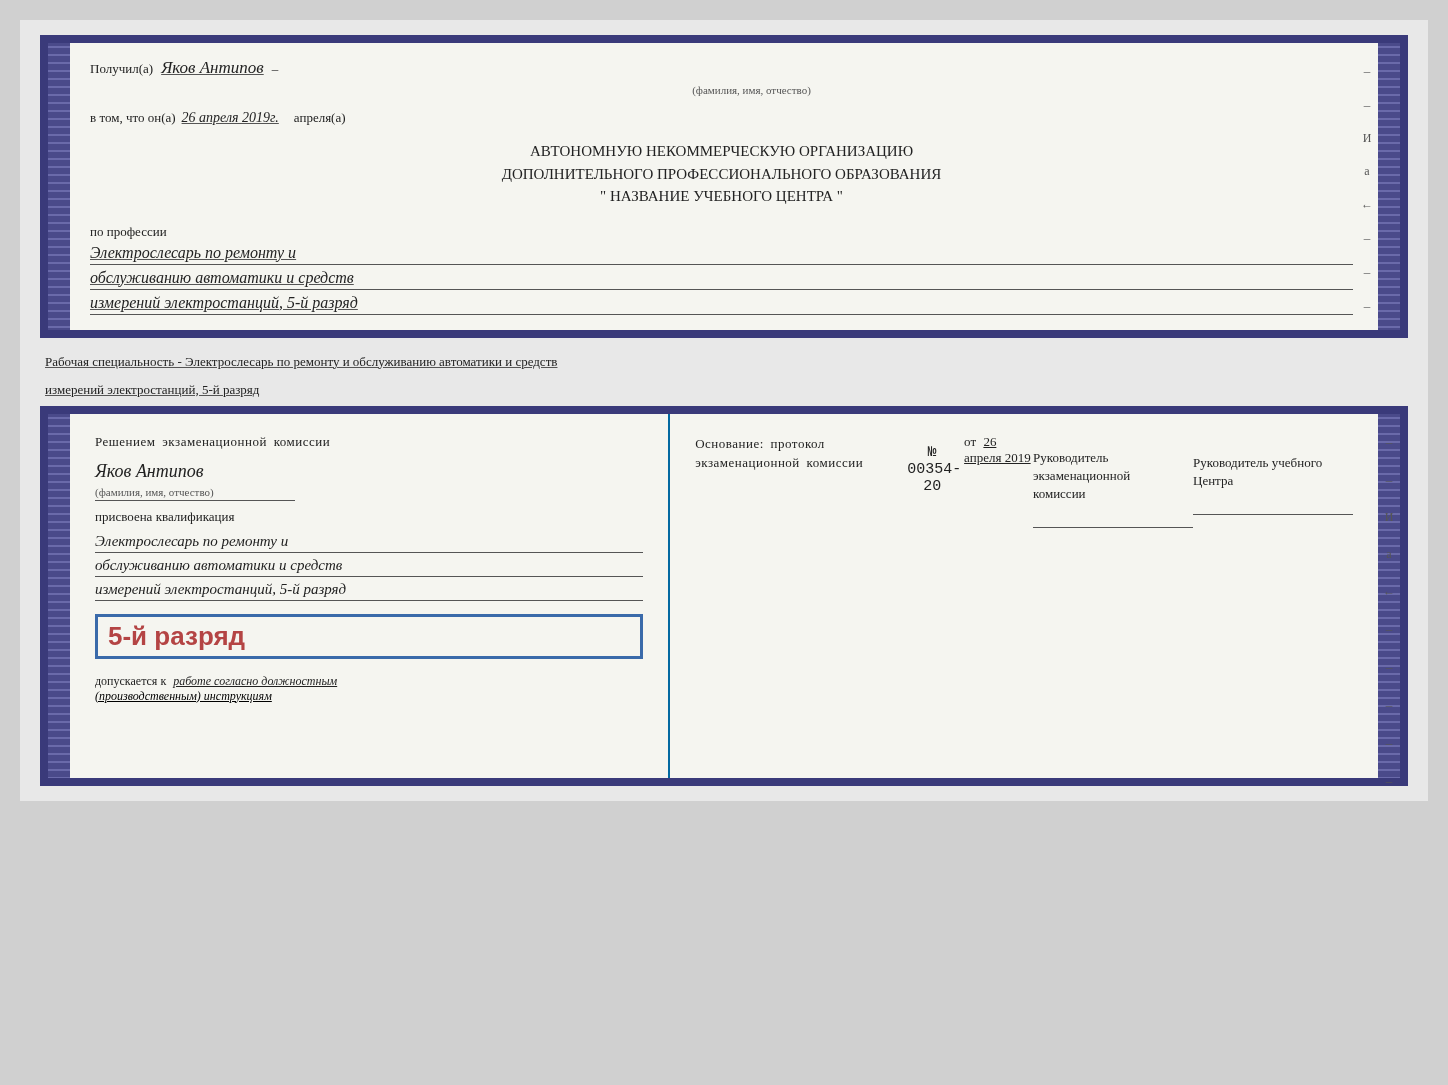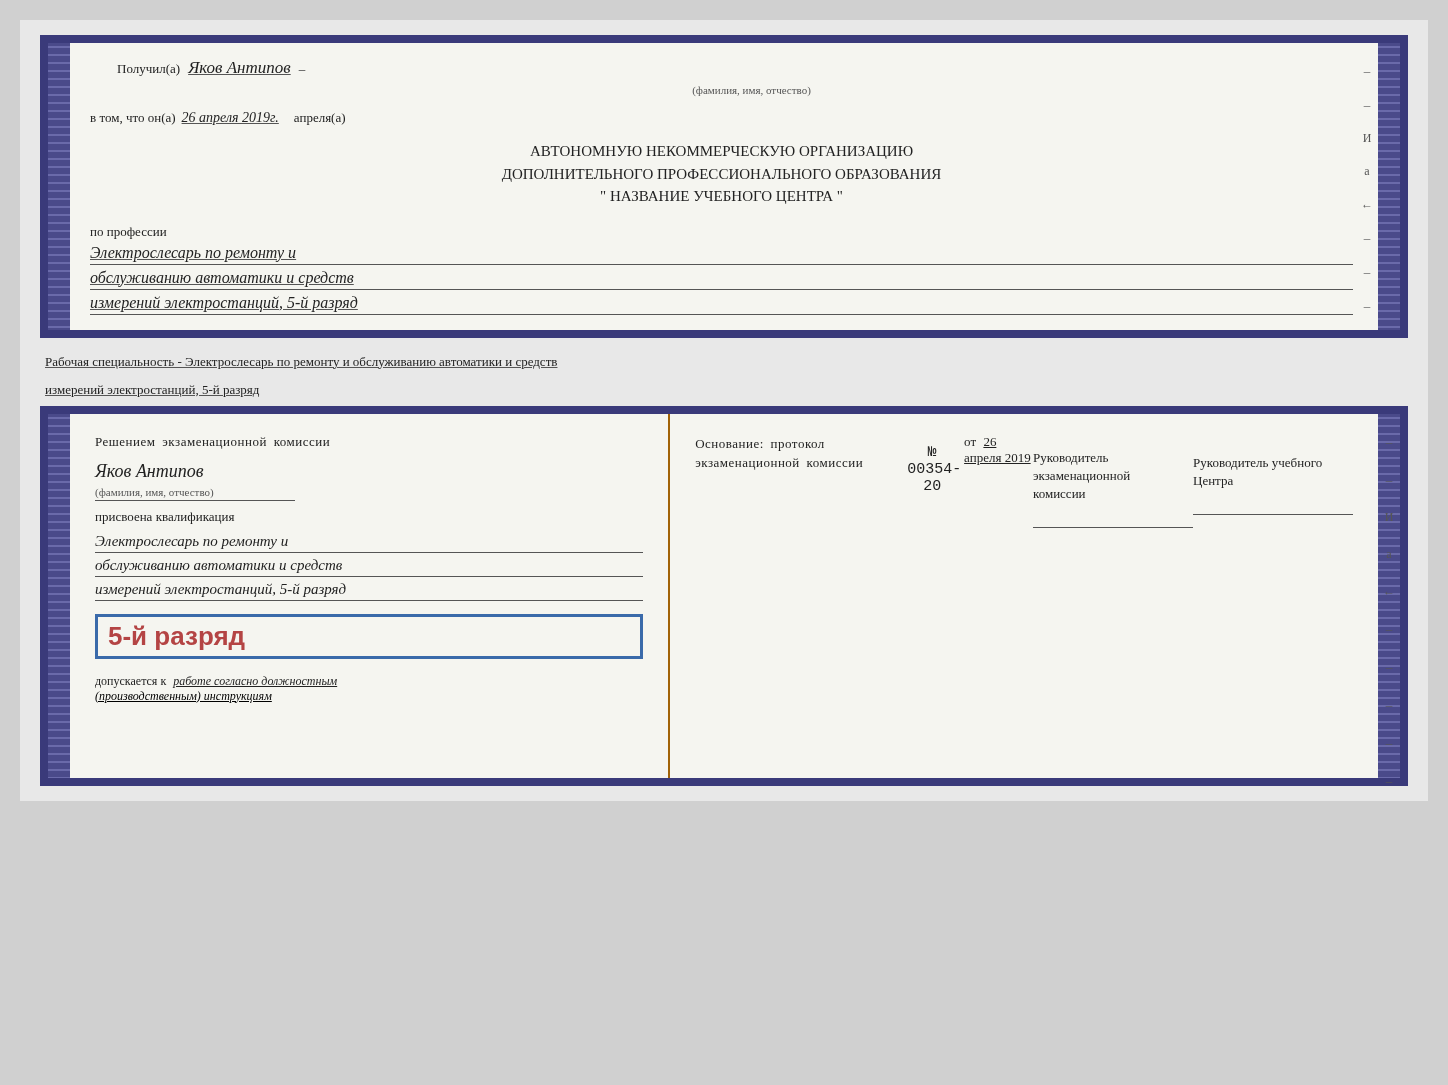--- a/index.html
+++ b/index.html
@@ -169,21 +169,21 @@
       display: flex;
       border: 8px solid #3a3a7a;
       background: #f5f5f0;
       min-height: 380px;
       position: relative;
     }
 
     .bottom-left-page {
       flex: 1;
       padding: 20px 25px;
-      border-right: 2px solid #a16207;
+      border-right: 2px solid #0369a1;
       display: flex;
       flex-direction: column;
     }
 
     .bottom-right-page {
       flex: 1.2;
       padding: 20px 25px;
       display: flex;
       flex-direction: row;
     }
@@ -278,21 +278,21 @@
 
 <div class="document-wrapper">
 
   <div class="book-top">
     <div class="book-spine-left"></div>
 
 
     <div class="book-right-page">
 
       <div class="right-page-line">
-        <span style="font-size:13px; margin-right:8px;margin-left:27px;">Получил(а)</span>
+        <span style="font-size:13px; margin-right:8px;">Получил(а)</span>
         <span class="handwritten underlined" style="font-size:17px;">Яков Антипов</span>
         <span style="margin-left:8px; font-size:13px;">–</span>
       </div>
       <div style="text-align:center; margin-left:60px; margin-bottom:8px;">
         <span class="small-label">(фамилия, имя, отчество)</span>
       </div>
 
       <div class="right-page-line" style="margin-top:6px;">
         <span style="margin-right:6px; font-size:13px;">в том, что он(а)</span>
         <span class="handwritten underlined" style="font-size:14px;">26 апреля 2019г.</span>

